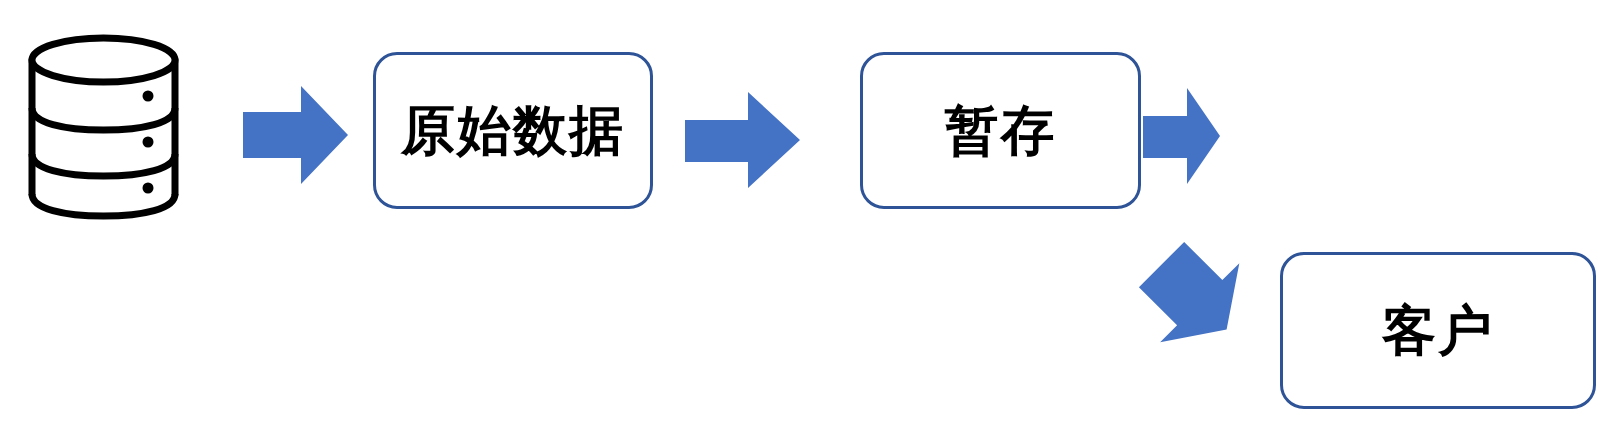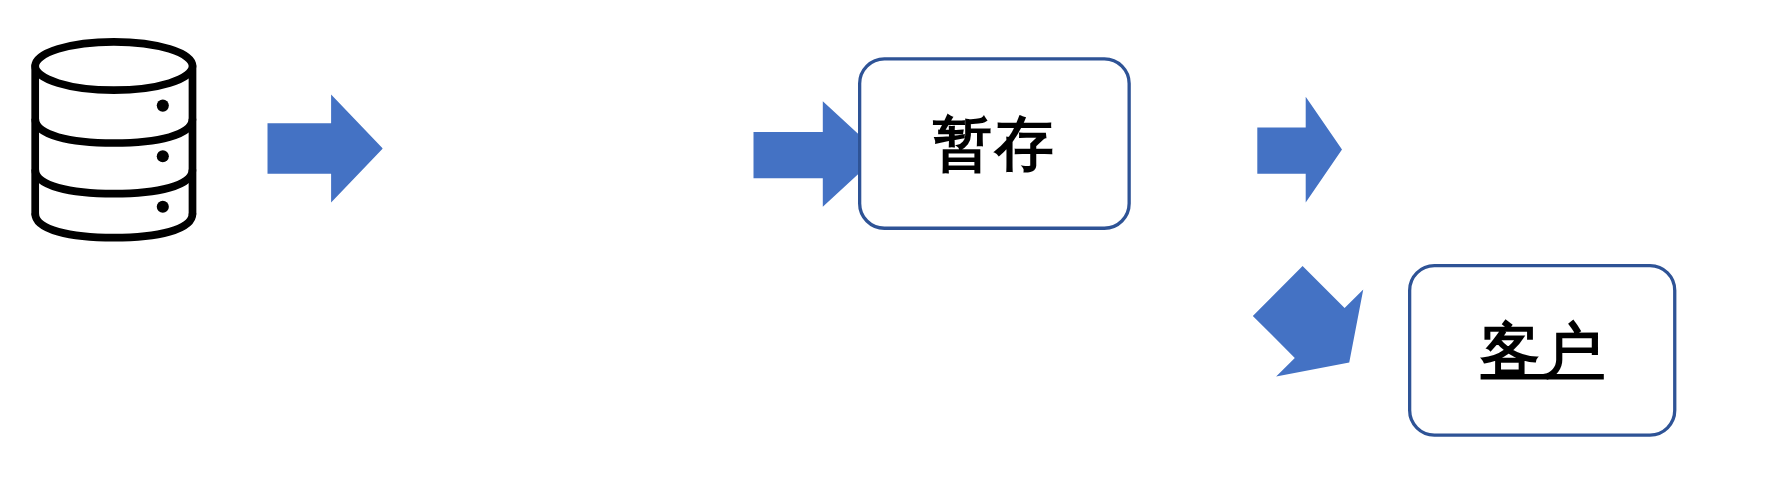--- a/index.html
+++ b/index.html
@@ -37,23 +37,23 @@
     font-family: "DejaVu Sans", "Liberation Sans", sans-serif;
   }
   .arrow {
     position: absolute;
   }
   .db-icon {
     position: absolute;
   }
   
   #node-raw      { left: 373px; top: 52px;  width: 280px; height: 157px; }
-  #node-staging  { left: 780px; top: 52px;  width: 248px; height: 157px; }
+  #node-staging  { left: 860px; top: 52px;  width: 281px; height: 157px; }
   #node-sales    { left: 1280px; top: 52px; width: 300px; height: 158px; }
-  #node-customer { left: 1280px; top: 240px; width: 244px; height: 157px; text-decoration: underline; }
+  #node-customer { left: 1280px; top: 252px; width: 316px; height: 157px; }
   
   #arrow-db-to-raw       { left: 243px;  top: 84px;  width: 105px; height: 102px; }
   #arrow-raw-to-staging  { left: 680px;  top: 90px;  width: 120px; height: 100px; }
   #arrow-staging-to-sales{ left: 1138px; top: 86px;  width: 82px;  height: 100px; }
   #arrow-staging-to-cust { left: 1125px; top: 230px; width: 125px; height: 120px; }
   #db-cylinder           { left: 26px;   top: 34px;  width: 155px; height: 186px; }
 </style>
 </head>
 <body>
 
@@ -78,20 +78,23 @@
       <circle cx="122" cy="154" r="5.5" fill="#000"></circle>
     </svg>
   </div>
 
   <div class="arrow" id="arrow-db-to-raw">
     <svg width="105" height="102" viewBox="0 0 105 102" xmlns="http://www.w3.org/2000/svg">
       <polygon points="0,28 58,28 58,2 105,51 58,100 58,74 0,74" fill="#4472C4"></polygon>
     </svg>
   </div>
 
+  <div class="node-box" id="node-raw">
+    <span class="node-label">原始数据</span>
+  </div>
 
   <div class="arrow" id="arrow-raw-to-staging">
     <svg width="120" height="100" viewBox="0 0 120 100" xmlns="http://www.w3.org/2000/svg">
       <polygon points="5,30 68,30 68,2 120,50 68,98 68,72 5,72" fill="#4472C4"></polygon>
     </svg>
   </div>
 
   <div class="node-box" id="node-staging">
     <span class="node-label">暂存</span>
   </div>

